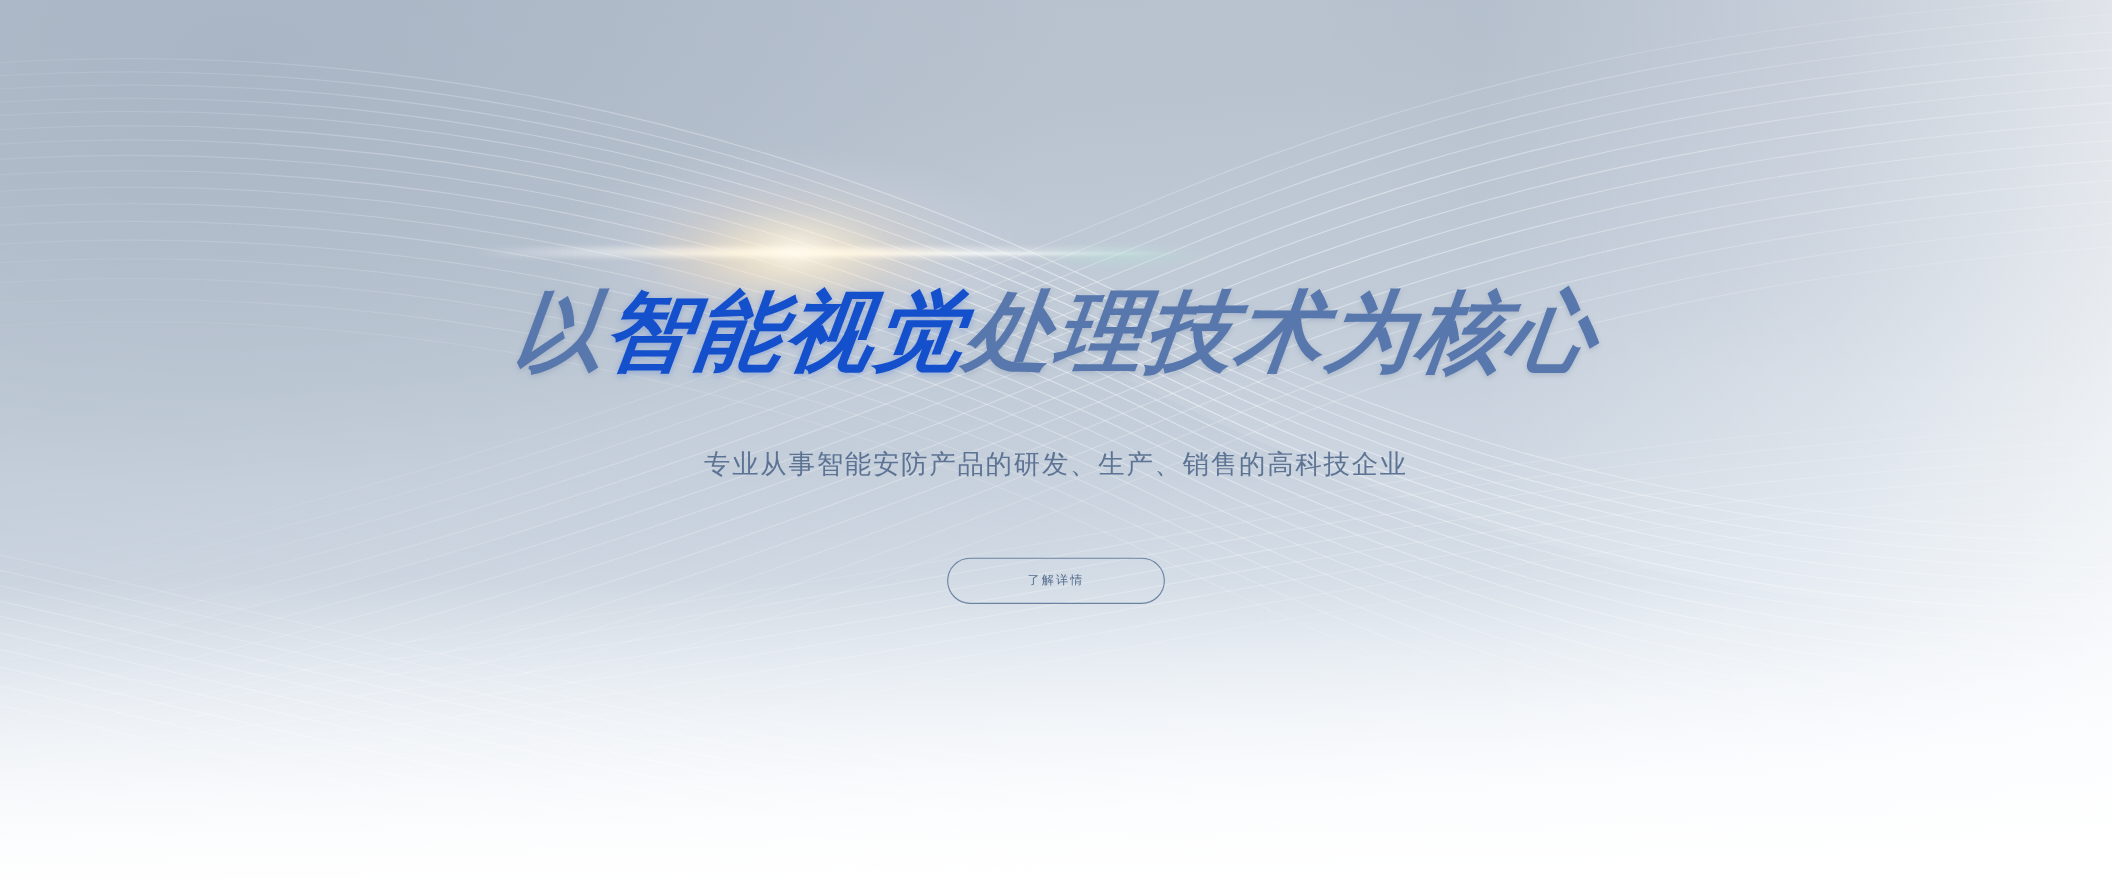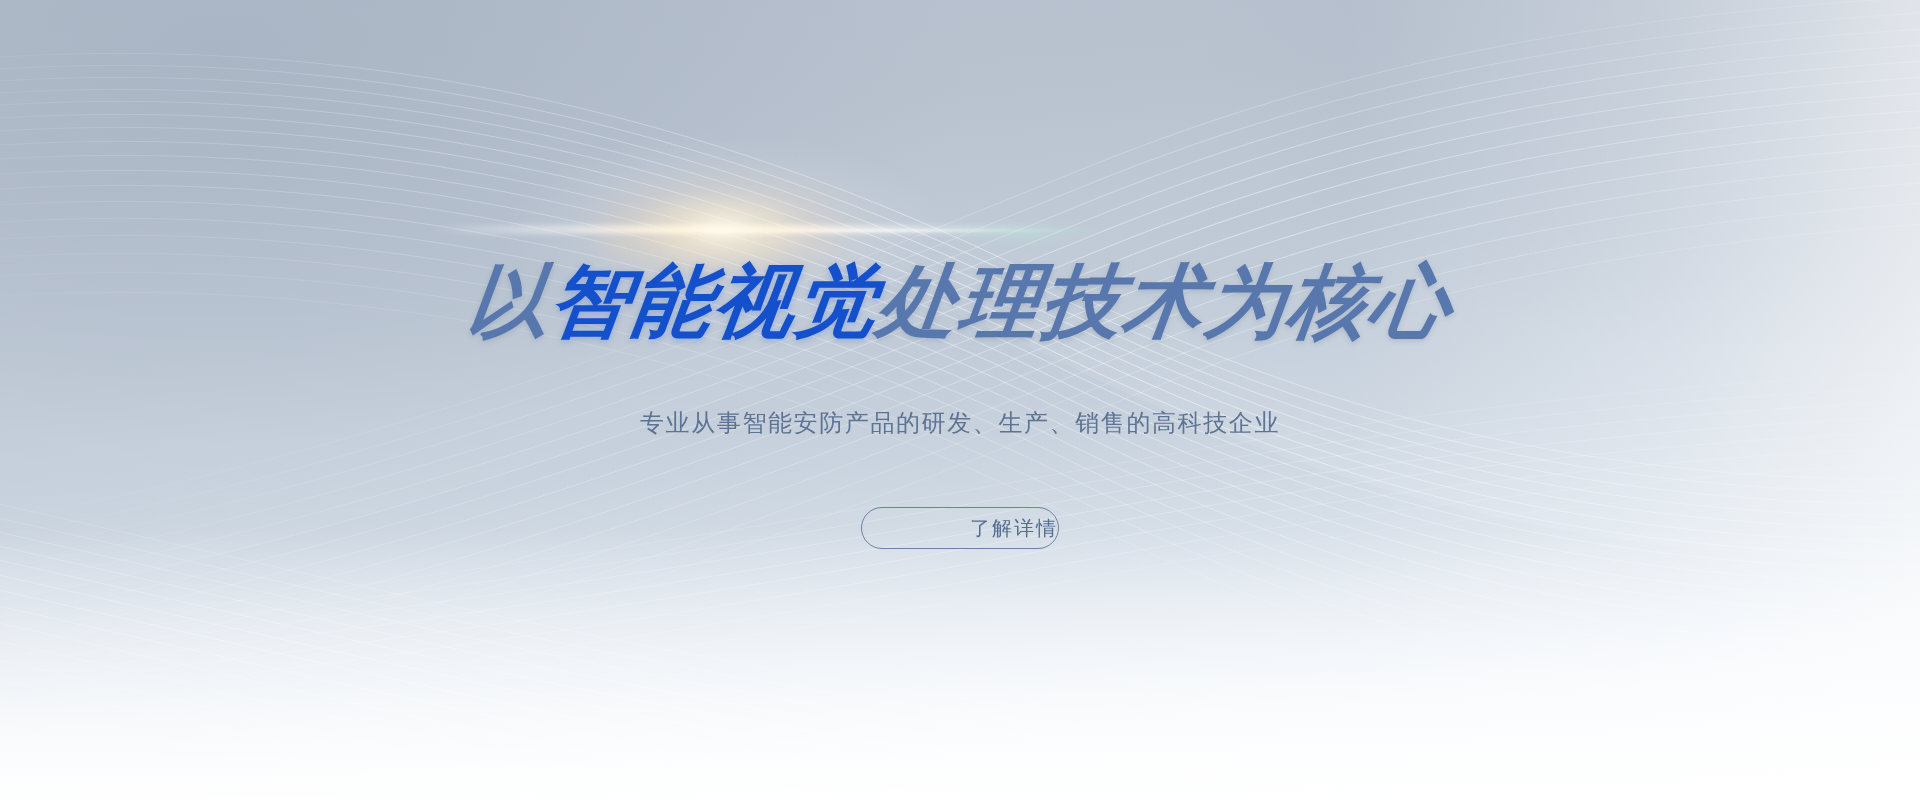--- a/index.html
+++ b/index.html
@@ -168,25 +168,25 @@
   .cta-button {
     display: inline-block;
     box-sizing: border-box;
     width: 198px;
     height: 42px;
     line-height: 40px;
     border: 1px solid #6b82a3;
     border-radius: 21px;
     background: transparent;
     color: #546d90;
-    font-size: 20px;
+    font-size: 11px;
     letter-spacing: 2px;
     font-family: "Liberation Sans", "DejaVu Sans", sans-serif;
     cursor: pointer;
-    text-align: right;
+    text-align: center;
     padding: 0;
   }
 </style>
 </head>
 <body>
 
 <div class="banner">
 
   <div class="bg-layer">
 

